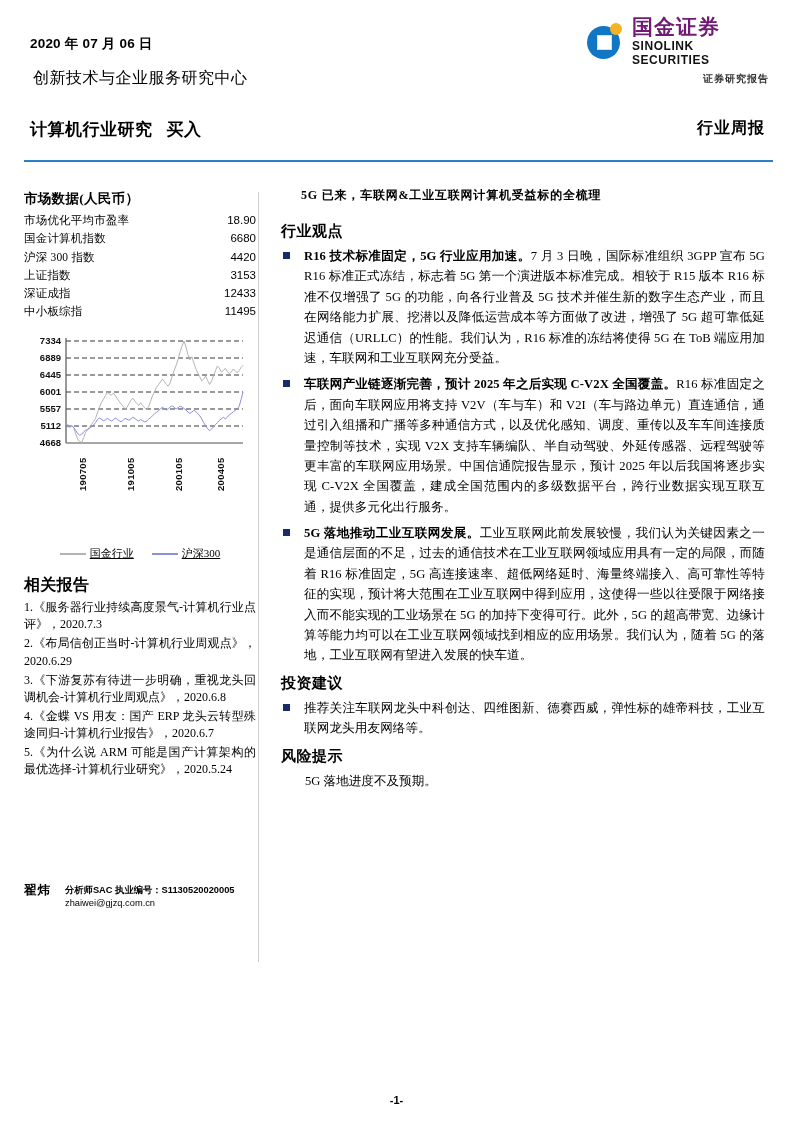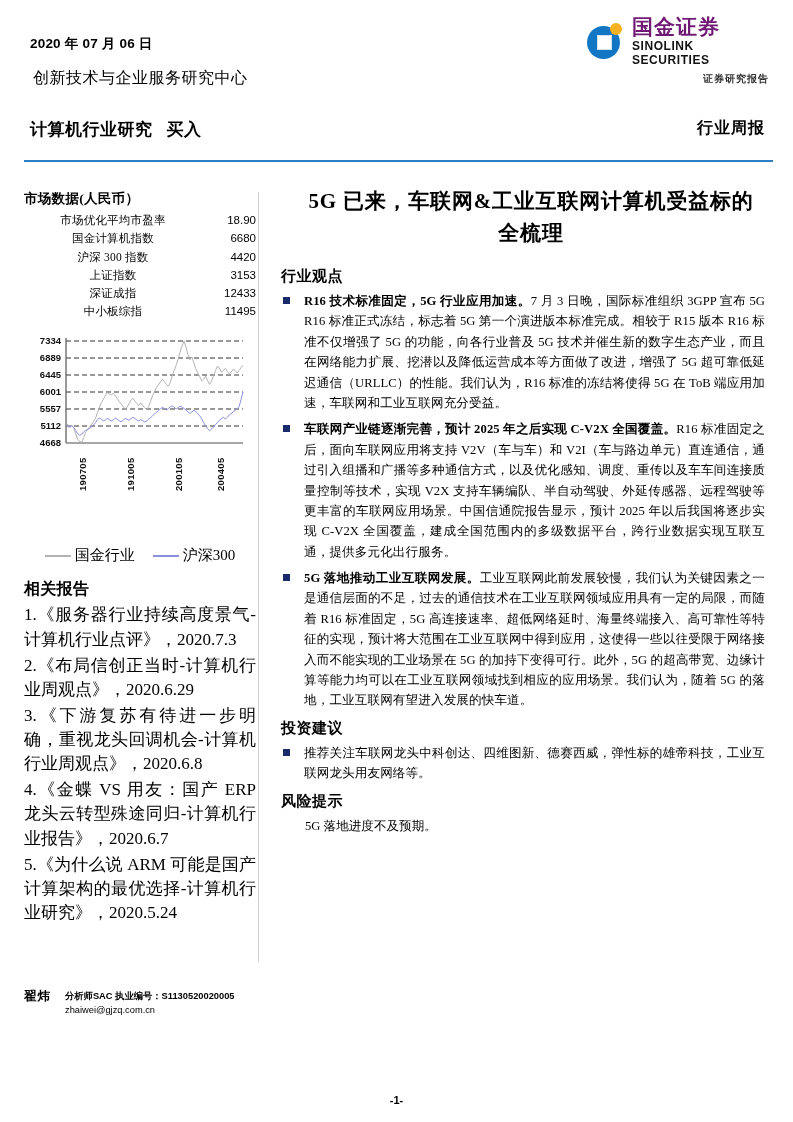--- a/index.html
+++ b/index.html
@@ -175,21 +175,21 @@
   .md-table {
     width: 100%;
     border-collapse: collapse;
     font-size: 11.5px;
   }
   .md-table td {
     padding: 1.2px 0;
     vertical-align: baseline;
     line-height: 1.38;
   }
-  .md-label { text-align: center; letter-spacing: 0.2px; }
+  .md-label { text-align: left; letter-spacing: 0.2px; }
   .md-value {
     text-align: right;
     font-family: "Liberation Sans", sans-serif;
     font-size: 11.5px;
   }
 
   
   .chart-wrap {
     margin-top: 14px;
     position: relative;
@@ -223,42 +223,42 @@
   }
   .legend {
     margin-top: 46px;
     display: flex;
     justify-content: center;
     gap: 18px;
     font-size: 11px;
   }
   .lg-item { display: flex; align-items: center; gap: 4px; }
   .lg-line { display: inline-block; width: 26px; height: 2px; }
-  .lg-text { font-size: 15px; }
+  .lg-text { font-size: 11px; text-decoration: underline; }
 
   
   .reports {
     margin-top: 14px;
   }
   .rep-h {
     font-size: 16px;
     font-weight: bold;
     margin-bottom: 3px;
     letter-spacing: 0.3px;
   }
   .rep-item {
-    font-size: 17px;
+    font-size: 12px;
     line-height: 1.42;
     margin-bottom: 2px;
     text-align: justify;
   }
 
   
   .analyst {
-    margin-top: 63px;
+    margin-top: 104px;
     display: flex;
     align-items: flex-start;
     gap: 14px;
   }
   .an-name {
     font-size: 12.5px;
     font-weight: bold;
     letter-spacing: 1px;
     white-space: nowrap;
   }
@@ -270,23 +270,22 @@
     line-height: 1.45;
   }
   .an-mail {
     font-size: 9.3px;
     font-family: "Liberation Sans", sans-serif;
     line-height: 1.45;
   }
 
   
   .title {
-    font-size: 21px;
-    font-weight: bold;
-    text-align: center;
+    font-size: 12px;
+    font-weight: bold;
     line-height: 1.5;
     letter-spacing: 0.8px;
     margin: 0 4px 18px 20px;
   }
   .sec-h {
     font-size: 15px;
     font-weight: bold;
     letter-spacing: 0.5px;
     margin: 8px 0 5px 0;
   }

